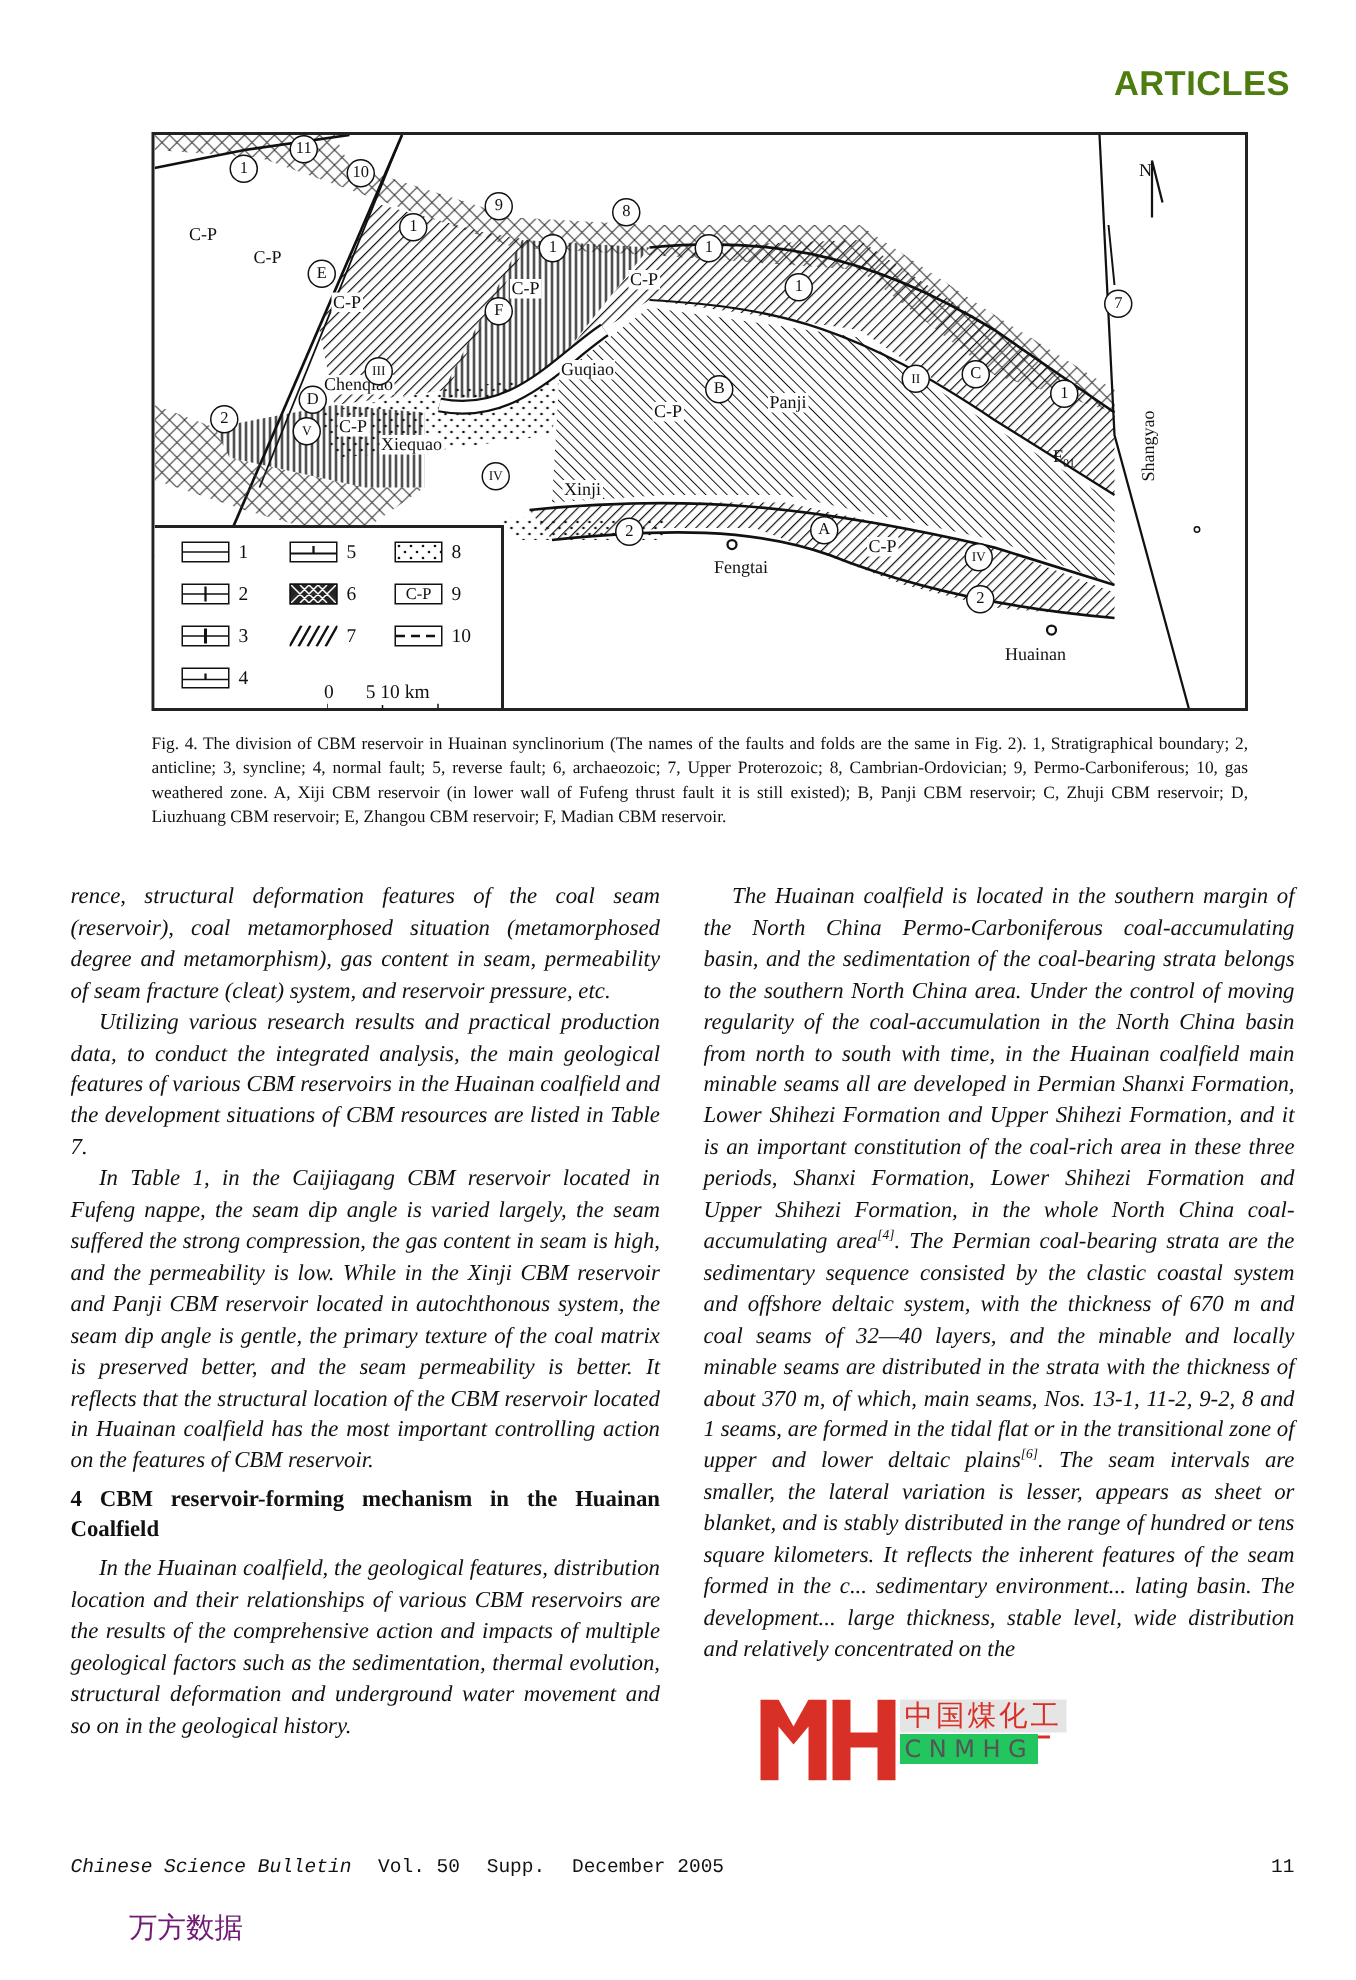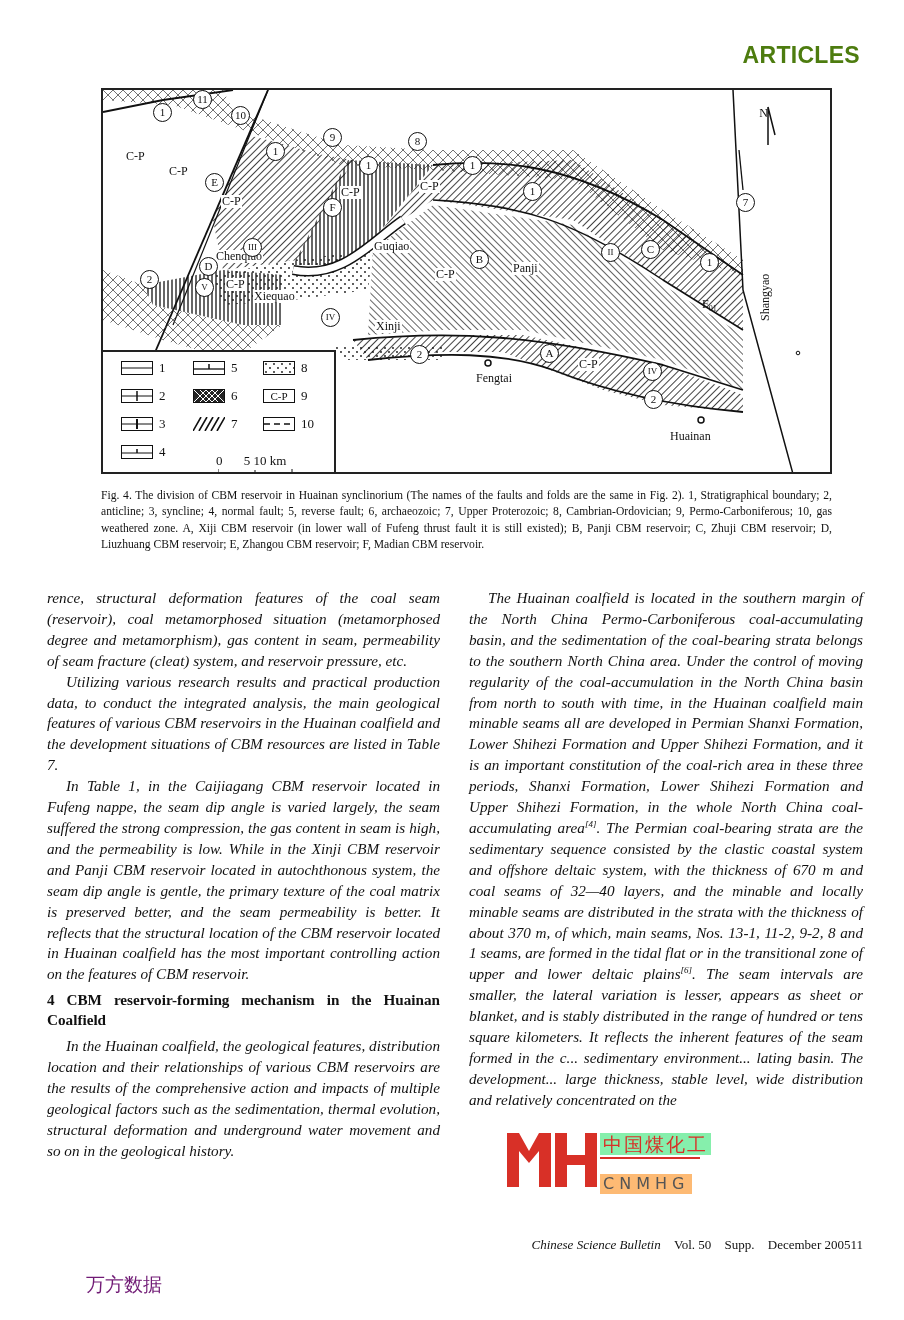--- a/index.html
+++ b/index.html
@@ -16,29 +16,29 @@
   .north { position:absolute; right:62px; top:16px; font-size:12px; }
   .caption { position:absolute; left:101px; top:488px; width:731px; font-size:11.6px; line-height:16.4px; text-align:justify; }
   .col { position:absolute; top:588px; width:393px; font-size:15.2px; line-height:20.9px; text-align:justify; }
   .col.left { left:47px; }
   .col.right { left:469px; width:394px; }
   .col p { margin:0;font-style:italic; }
   .col p.ind { text-indent:19px; }
   .sec { font-weight:bold; margin:5px 0 6px 0; line-height:20px; }
   .subsec { margin:0 0 8px 0; }
   sup { font-size:9px; line-height:0; }
-  .footer { position:absolute; top:1237px; left:47px; width:816px; font-family:Liberation Serif, serif; font-size:13px; display:flex; justify-content:flex-end; }
+  .footer { position:absolute; top:1237px; left:47px; width:816px; font-family:Liberation Mono, monospace; font-size:13px; display:flex; justify-content:space-between; }
   .footer .j { font-style:italic; }
   .footer .gap { margin-left:10px; }
   .wm-bottom { position:absolute; left:86px; top:1272px; font-family:Liberation Mono, monospace; font-size:19px; color:#701a75; }
   .watermark { position:absolute; left:505px; top:1133px; width:240px; height:54px; }
   .wm-logo { position:absolute; left:0; top:0; }
-  .wm-cn { position:absolute; left:95px; top:0; font-family:"DejaVu Sans", sans-serif; font-size:19px; color:#d83027; background:#86efac; padding:0 3px; line-height:22px; letter-spacing:2px;}
+  .wm-cn { position:absolute; left:95px; top:0; font-family:"DejaVu Sans", sans-serif; font-size:19px; color:#d83027; background:#e5e5e5; padding:0 3px; line-height:22px; letter-spacing:2px;}
   .wm-line { position:absolute; left:95px; top:24px; width:100px; height:2px; background:#d83027; }
-  .wm-en { position:absolute; left:95px; top:41px; font-family:"DejaVu Sans", sans-serif; font-size:16px; color:#555; letter-spacing:5px; background:#fdba74; padding:0 3px; line-height:20px;}
+  .wm-en { position:absolute; left:95px; top:23px; font-family:"DejaVu Sans", sans-serif; font-size:16px; color:#555; letter-spacing:5px; background:#22c55e; padding:0 3px; line-height:20px;}
 </style>
 </head>
 <body>
 
 <div class="header-label">ARTICLES</div>
 
 <div class="figure">
   <svg width="731" height="386">
     <defs>
       <pattern id="cross" width="10" height="10" patternUnits="userSpaceOnUse">

